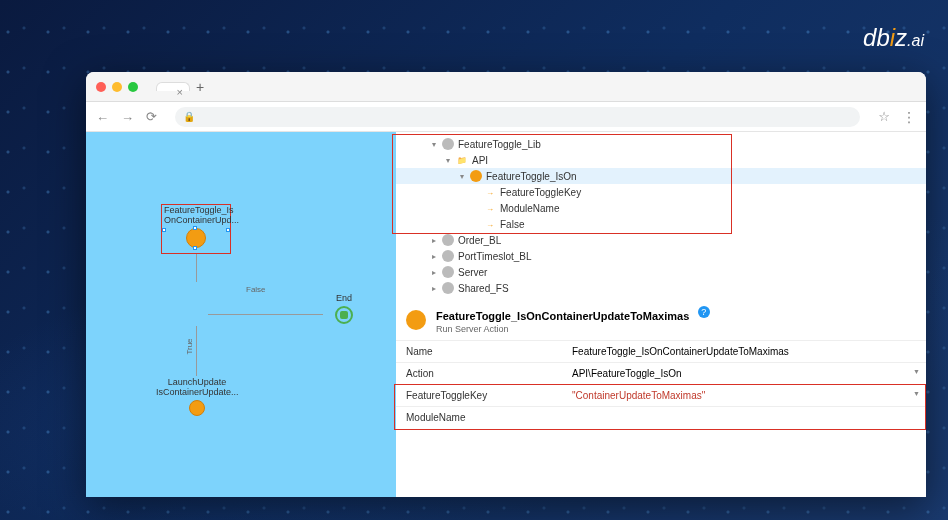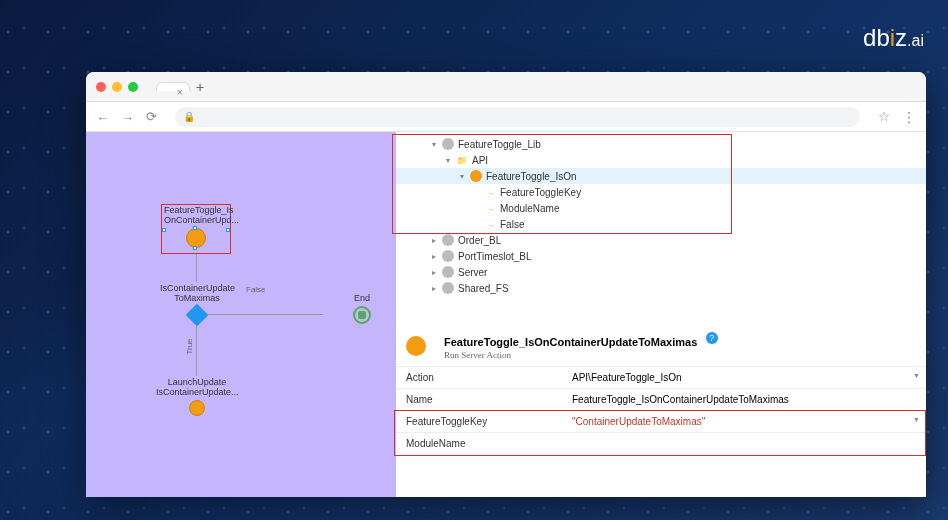--- a/index.html
+++ b/index.html
@@ -1,36 +1,36 @@
 <!DOCTYPE html>
 <html><head>
 <meta charset="utf-8">
 <style>
 * { margin: 0; padding: 0; box-sizing: border-box; font-family: -apple-system, BlinkMacSystemFont, "Segoe UI", sans-serif; }
 body { width: 948px; height: 520px; background: linear-gradient(135deg, #0a1a3f 0%, #0f2d5f 50%, #1a3a6f 100%); position: relative; overflow: hidden; }
 .bg-wave { position: absolute; width: 120%; height: 60%; top: 40%; left: -10%; background: radial-gradient(ellipse at center, rgba(30,80,160,0.4) 0%, transparent 70%); transform: rotate(-8deg); }
 .bg-dots { position: absolute; width: 100%; height: 100%; background: radial-gradient(circle at 20% 80%, rgba(100,180,255,0.3) 1px, transparent 2px), radial-gradient(circle at 60% 70%, rgba(100,180,255,0.2) 1px, transparent 2px); background-size: 40px 40px; }
-.logo { position: absolute; top: 24px; right: 24px; color: #fff; font-size: 24px; font-weight: 400; }
+.logo { position: absolute; top: 24px; right: 24px; color: #fff; font-size: 24px; font-weight: 400; font-style: italic; }
 .logo .o { color: #f39c12; }
 .window { position: absolute; top: 72px; left: 86px; width: 840px; height: 425px; background: #fff; border-radius: 8px 8px 0 0; box-shadow: 0 10px 40px rgba(0,0,0,0.5); overflow: hidden; }
 .titlebar { height: 30px; background: #f5f5f5; border-bottom: 1px solid #ddd; display: flex; align-items: center; padding: 0 10px; }
 .traffic { display: flex; gap: 6px; }
 .traffic span { width: 10px; height: 10px; border-radius: 50%; }
 .traffic .r { background: #ff5f57; } .traffic .y { background: #febc2e; } .traffic .g { background: #28c840; }
 .tab { margin-left: 18px; background: #fff; border: 1px solid #ddd; border-bottom: none; border-radius: 6px 6px 0 0; padding: 4px 22px 4px 10px; font-size: 11px; color: #555; position: relative; }
 .tab .x { position: absolute; right: 6px; top: 3px; font-size: 11px; color: #888; }
 .newtab { margin-left: 6px; color: #666; font-size: 14px; }
 .urlbar { height: 30px; background: #fff; border-bottom: 1px solid #e5e5e5; display: flex; align-items: center; padding: 0 10px; gap: 12px; }
 .urlbar .nav { color: #888; font-size: 13px; }
 .urlbar .addr { flex: 1; height: 20px; background: #f1f3f4; border-radius: 12px; margin: 0 6px; display: flex; align-items: center; padding: 0 8px; }
 .urlbar .lock { font-size: 10px; color: #888; }
 .urlbar .star { color: #888; font-size: 13px; }
 .urlbar .menu { color: #888; font-size: 14px; }
 .content { display: flex; height: calc(100% - 60px); }
-.flowpane { width: 310px; background: #c4b5fd; position: relative; }
+.flowpane { width: 310px; background: #7dd3fc; position: relative; }
 .flownode { position: absolute; text-align: center; font-size: 9px; color: #333; }
 .flownode .lbl { line-height: 1.1; margin-bottom: 2px; white-space: pre; }
 .orange-circle { width: 20px; height: 20px; background: #f39c12; border-radius: 50%; margin: 0 auto; border: 1px solid #d17f0a; }
 .orange-small { width: 16px; height: 16px; background: #f39c12; border-radius: 50%; margin: 0 auto; border: 1px solid #d17f0a; }
 .diamond { width: 16px; height: 16px; background: #2196f3; transform: rotate(45deg); margin: 3px auto; }
 .end-circle { width: 18px; height: 18px; border: 2px solid #4caf50; border-radius: 50%; margin: 0 auto; display: flex; align-items: center; justify-content: center; }
 .end-inner { width: 8px; height: 8px; background: #4caf50; border-radius: 2px; }
 .redbox { position: absolute; border: 1px solid #d93025; }
 .handle { width: 4px; height: 4px; background: #fff; border: 1px solid #2196f3; position: absolute; }
 .arrow { position: absolute; background: #999; }
@@ -41,24 +41,24 @@
 .tree { font-size: 10px; color: #333; padding: 4px 0; position: relative; }
 .tree-row { display: flex; align-items: center; height: 16px; padding-left: 8px; }
 .tree-row.sel { background: #e3f2fd; }
 .tree-arrow { width: 10px; color: #888; font-size: 8px; }
 .tree-icon { width: 12px; height: 12px; margin-right: 4px; display: inline-flex; align-items: center; justify-content: center; border-radius: 50%; font-size: 8px; }
 .tree-icon.folder { background: none; color: #888; }
 .tree-icon.gray { background: #bbb; }
 .tree-icon.orange { background: #f39c12; }
 .tree-icon.param { background: none; color: #f39c12; }
 .tree-icon.link { background: #bbb; }
-.detail-hdr { display: flex; align-items: center; gap: 18px; padding: 6px 10px; margin-top: 26px; }
+.detail-hdr { display: flex; align-items: center; gap: 10px; padding: 6px 10px; }
 .detail-hdr .ic { width: 20px; height: 20px; background: #f39c12; border-radius: 50%; }
 .detail-hdr .ttl { font-size: 11px; font-weight: 600; }
-.detail-hdr .sub { font-size: 9px; color: #666; display: block; font-family: Liberation Serif, serif; }
+.detail-hdr .sub { font-size: 9px; color: #666; display: block; }
 .detail-hdr .q { width: 12px; height: 12px; background: #2196f3; color: #fff; border-radius: 50%; font-size: 9px; display: flex; align-items: center; justify-content: center; }
 .props { font-size: 10px; }
 .prop-row { display: flex; border-top: 1px solid #eee; height: 22px; align-items: center; }
 .prop-lbl { width: 170px; padding-left: 10px; color: #333; }
 .prop-val { flex: 1; padding: 0 6px; position: relative; }
 .prop-val .dd { position: absolute; right: 6px; color: #888; font-size: 7px; }
 .prop-val.red { color: #c0392b; }
 .prop-val.purple { color: #8e44ad; }
 </style>
 </head>
@@ -102,30 +102,25 @@
 OnContainerUpd...</div>
         <div class="orange-circle"></div>
         <div class="handle" style="top:22px;left:-2px"></div>
         <div class="handle" style="top:22px;right:-2px"></div>
         <div class="handle" style="bottom:-2px;left:29px"></div>
         <div class="handle" style="top:20px;left:29px"></div>
       </div>
 
       <div class="arrow v" style="top:122px;left:110px;height:28px"></div>
 
-      <div class="flownode" style="top:152px;left:74px;width:74px">
-        <div class="lbl">IsContainerUpdate
-ToMaximas</div>
-        <div class="diamond"></div>
-      </div>
 
       <div class="arrow h" style="top:182px;left:122px;width:115px"></div>
       <div class="edgelabel" style="top:153px;left:160px">False</div>
 
-      <div class="flownode" style="top:162px;left:256px;width:40px">
+      <div class="flownode" style="top:162px;left:238px;width:40px">
         <div class="lbl">End</div>
         <div class="end-circle">
             <div class="end-inner"></div>
           </div>
       </div>
 
       <div class="arrow v" style="top:194px;left:110px;height:50px"></div>
       <div class="edgelabel" style="top:210px;left:95px;transform:rotate(-90deg)">True</div>
 
       <div class="flownode" style="top:246px;left:70px;width:82px">
@@ -198,28 +193,28 @@
           <span class="ttl">FeatureToggle_IsOnContainerUpdateToMaximas</span>
           <span class="q" style="display:inline-flex;margin-left:4px;vertical-align:top">?</span>
           <span class="sub">Run Server Action</span>
         </div>
       </div>
 
       <div class="props" style="position:relative">
         <div class="redbox" style="top:44px;left:-2px;right:0;height:46px;width:auto"></div>
         <div id="props-ct">
             <div class="prop-row">
+              <div class="prop-lbl">Name</div>
+              <div class="prop-val ">FeatureToggle_IsOnContainerUpdateToMaximas</div>
+            </div>
+            <div class="prop-row">
               <div class="prop-lbl">Action</div>
               <div class="prop-val ">API\FeatureToggle_IsOn<span class="dd">▼</span></div>
             </div>
             <div class="prop-row">
-              <div class="prop-lbl">Name</div>
-              <div class="prop-val ">FeatureToggle_IsOnContainerUpdateToMaximas</div>
-            </div>
-            <div class="prop-row">
               <div class="prop-lbl">FeatureToggleKey</div>
               <div class="prop-val red">"ContainerUpdateToMaximas"<span class="dd">▼</span></div>
             </div>
             <div class="prop-row">
               <div class="prop-lbl">ModuleName</div>
             </div>
           </div>
       </div>
     </div>
   </div>

